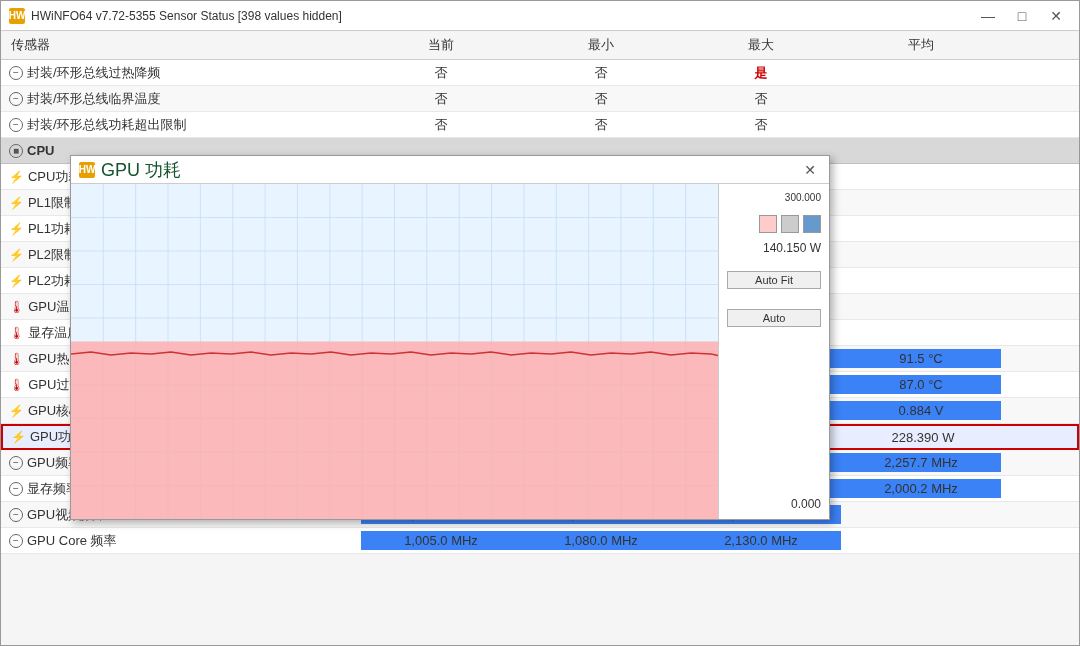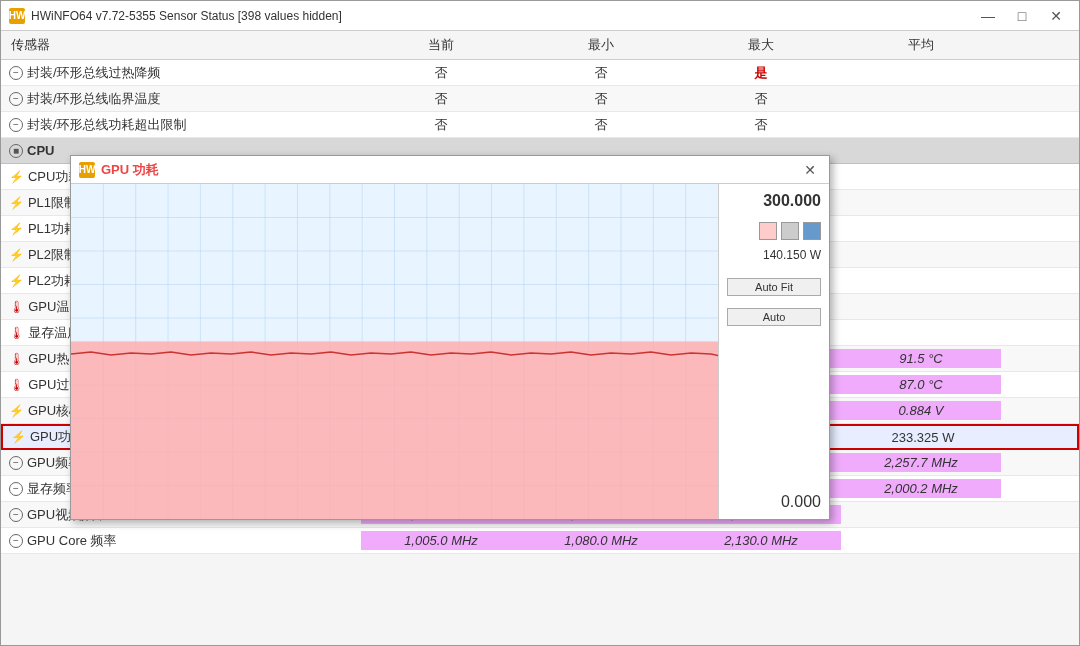--- a/index.html
+++ b/index.html
@@ -153,22 +153,21 @@
       border: 2px solid #cc0000 !important;
       background: #e8eeff !important;
       z-index: 1;
       position: relative;
     }
     .row-highlighted .table-cell {
       background: #e8eeff;
     }
 
     .cell-blue-bg {
-      background: #f0abfc;
-      font-style: italic;
+      background: #3b82f6;
     }
 
     
     .chart-popup {
       position: absolute;
       top: 155px;
       left: 70px;
       width: 760px;
       height: 365px;
       background: #fff;
@@ -193,21 +192,21 @@
       align-items: center;
       gap: 6px;
     }
     .chart-title-icon {
       width: 16px; height: 16px;
       background: #e8a000;
       border-radius: 2px;
       display: flex; align-items: center; justify-content: center;
       font-size: 10px; color: white; font-weight: bold;
     }
-    .chart-title-text { font-size: 13px; color: #ef4444; font-weight: bold; }
+    .chart-title-text { font-size: 18px; color: #14532d; font-weight: normal; }
     .chart-close-btn {
       width: 22px; height: 20px;
       border: none; background: transparent;
       cursor: pointer; font-size: 14px;
       display: flex; align-items: center; justify-content: center;
       color: #555;
     }
 
     .chart-body {
       display: flex;
@@ -230,24 +229,23 @@
     .chart-sidebar {
       width: 110px;
       display: flex;
       flex-direction: column;
       padding: 8px;
       gap: 8px;
       background: #fff;
     }
 
     .chart-value-label {
-      font-size: 16px;
+      font-size: 10px;
       color: #333;
       text-align: right;
-      font-weight: bold;
     }
 
     .chart-color-boxes {
       display: flex;
       gap: 4px;
       justify-content: flex-end;
       margin-top: 4px;
     }
     .color-box {
       width: 18px; height: 18px;
@@ -265,21 +263,21 @@
     .chart-btn {
       border: 1px solid #aaa;
       background: #f0f0f0;
       padding: 2px 6px;
       font-size: 11px;
       cursor: pointer;
       color: #333;
     }
 
     .chart-zero-label {
-      font-size: 16px;
+      font-size: 12px;
       color: #333;
       text-align: right;
       margin-top: auto;
     }
   </style>
 </head>
 <body>
 
 <div class="main-window">
 
@@ -462,21 +460,21 @@
     </div>
 
     <div class="table-row row-highlighted">
       <div class="table-cell">
         <span class="lightning-icon">⚡</span>
         <span>GPU功耗</span>
       </div>
       <div class="table-cell">140.150 W</div>
       <div class="table-cell">139.115 W</div>
       <div class="table-cell">140.540 W</div>
-      <div class="table-cell">233.325 W</div>
+      <div class="table-cell">228.390 W</div>
     </div>
 
     <div class="table-row">
       <div class="table-cell">
         <span class="minus-icon">−</span>
         <span>GPU频率</span>
       </div>
       <div class="table-cell cell-blue-bg">2,235.0 MHz</div>
       <div class="table-cell cell-blue-bg">2,220.0 MHz</div>
       <div class="table-cell cell-blue-bg">2,505.0 MHz</div>
@@ -580,20 +578,20 @@
     </div>
 
     <div class="chart-sidebar">
       <div class="chart-value-label">300.000</div>
       <div class="chart-color-boxes">
         <div class="color-box color-box-pink"></div>
         <div class="color-box color-box-gray"></div>
         <div class="color-box color-box-blue"></div>
       </div>
       <div class="chart-current-val">140.150 W</div>
-      <div style="display:flex; flex-direction:column; gap:12px; margin-top: 8px;">
+      <div style="display:flex; flex-direction:column; gap:20px; margin-top: 8px;">
         <button class="chart-btn">Auto Fit</button>
         <button class="chart-btn">Auto</button>
       </div>
       <div class="chart-zero-label" style="margin-top: auto;">0.000</div>
     </div>
   </div>
 </div>
 
 </body></html>

